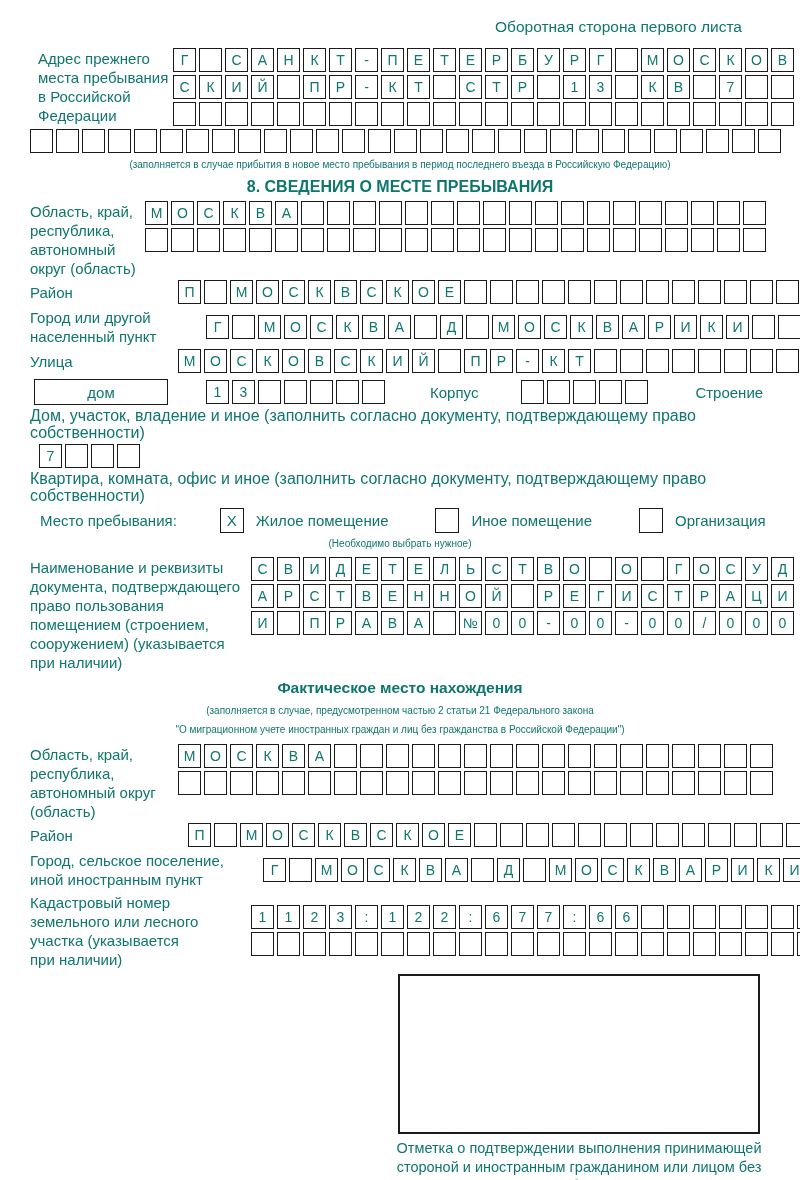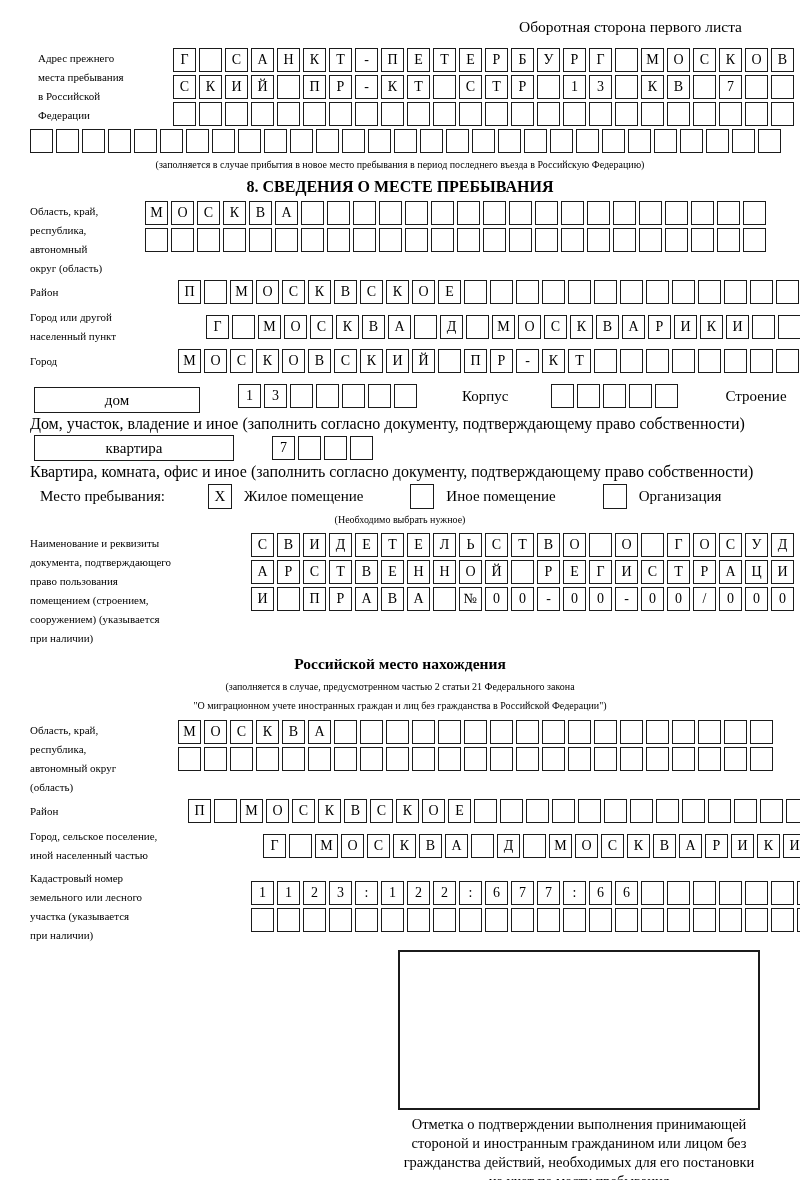--- a/index.html
+++ b/index.html
@@ -2,36 +2,36 @@
 <html><head>
 <meta charset="utf-8">
 <style>
   * { box-sizing: border-box; margin: 0; padding: 0; }
   html, body { background: #fff; }
   .page {
     position: relative;
     width: 800px;
     height: 1180px;
     background: #fff;
-    color: #000000;
-    font-family: Liberation Serif, serif;
+    color: #0f766e;
+    font-family: Liberation Sans, sans-serif;
     font-size: 15px;
     overflow: hidden;
   }
   .hdr-note {
     padding-top: 18px;
     padding-right: 58px;
     text-align: right;
     font-size: 15.5px;
   }
   .frow { display: flex; align-items: flex-start; }
   .frow.vcenter { align-items: center; gap: 33px; }
   .label {
     flex: none;
-    font-size: 11px;
+    font-size: 15px;
     line-height: 19px;
     white-space: pre-line;
     padding-top: 1px;
   }
   .cellcol { display: flex; flex-direction: column; gap: 3px; }
   .cellrow { display: flex; gap: 3px; }
   .cell {
     flex: none;
     width: 23px;
     height: 24px;
@@ -64,21 +64,21 @@
 
   .type-box {
     flex: none;
     border: 1.5px solid #1b1b1b;
     height: 26px;
     display: flex;
     align-items: center;
     justify-content: center;
     font-size: 15px;
   }
-  .house-box { width: 166px; margin-top: 8px; }
+  .house-box { width: 134px; }
   .apt-box { width: 200px; }
   .inline-lbl { font-size: 15px; flex: none; padding: 0 2px; }
   .caption { font-size: 16px; line-height: 17px; }
 
   .checkbox {
     flex: none;
     width: 24px;
     height: 25px;
     border: 1.5px solid #1b1b1b;
     display: flex;
@@ -354,21 +354,21 @@
         <div class="cell">И</div>
         <div class="cell">К</div>
         <div class="cell">И</div>
         <div class="cell"></div>
         <div class="cell"></div>
         <div class="cell"></div>
       </div>
   </div>
 
   <div class="frow vcenter ml30 mt3">
-    <div class="label s2-label-sm">Город</div>
+    <div class="label s2-label-sm">Улица</div>
     <div class="cellrow">
         <div class="cell">М</div>
         <div class="cell">О</div>
         <div class="cell">С</div>
         <div class="cell">К</div>
         <div class="cell">О</div>
         <div class="cell">В</div>
         <div class="cell">С</div>
         <div class="cell">К</div>
         <div class="cell">И</div>
@@ -413,21 +413,20 @@
     <div class="cellrow gap8">
         <div class="cell">1</div>
         <div class="cell"></div>
         <div class="cell"></div>
         <div class="cell"></div>
       </div>
   </div>
   <div class="caption ml30 mt2">Дом, участок, владение и иное (заполнить согласно документу, подтверждающему право собственности)</div>
 
   <div class="frow vcenter ml34 mt3">
-    <div class="type-box apt-box">квартира</div>
     <div class="cellrow gap5">
         <div class="cell">7</div>
         <div class="cell"></div>
         <div class="cell"></div>
         <div class="cell"></div>
       </div>
   </div>
   <div class="caption ml30 mt2">Квартира, комната, офис и иное (заполнить согласно документу, подтверждающему право собственности)</div>
 
   <div class="frow vcenter ml38 mt4 stay-row">
@@ -520,21 +519,21 @@
           <div class="cell">0</div>
           <div class="cell">0</div>
           <div class="cell">/</div>
           <div class="cell">0</div>
           <div class="cell">0</div>
           <div class="cell">0</div>
         </div>
     </div>
   </div>
 
-  <div class="sub-title bold center mt6">Российской место нахождения</div>
+  <div class="sub-title bold center mt6">Фактическое место нахождения</div>
   <div class="note center mt3" style="white-space: pre-line; line-height: 19px;">(заполняется в случае, предусмотренном частью 2 статьи 21 Федерального закона
 "О миграционном учете иностранных граждан и лиц без гражданства в Российской Федерации")</div>
 
   <div class="frow ml30 mt5">
     <div class="label act-region-label">Область, край,
 республика,
 автономный округ
 (область)</div>
     <div class="cellcol">
       <div class="cellrow">
@@ -615,21 +614,21 @@
         <div class="cell"></div>
         <div class="cell"></div>
         <div class="cell"></div>
         <div class="cell"></div>
         <div class="cell"></div>
       </div>
   </div>
 
   <div class="frow vcenter ml30 mt3">
     <div class="label act-city-label">Город, сельское поселение,
-иной населенный частью</div>
+иной иностранным пункт</div>
     <div class="cellrow">
         <div class="cell">Г</div>
         <div class="cell"></div>
         <div class="cell">М</div>
         <div class="cell">О</div>
         <div class="cell">С</div>
         <div class="cell">К</div>
         <div class="cell">В</div>
         <div class="cell">А</div>
         <div class="cell"></div>

